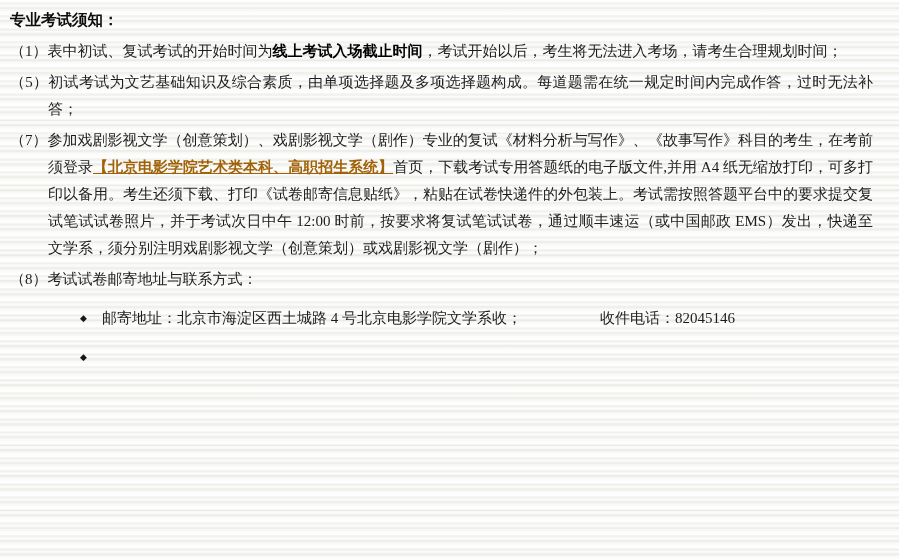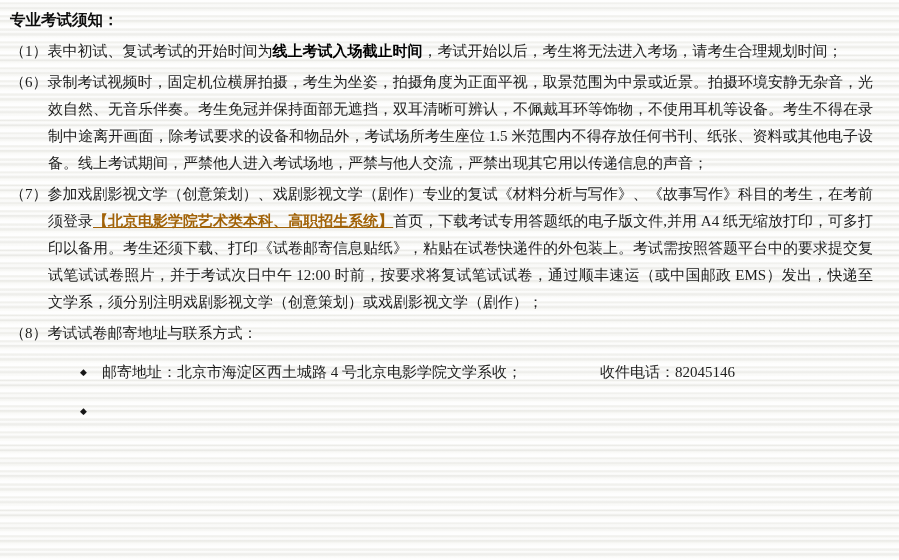--- a/index.html
+++ b/index.html
@@ -71,22 +71,22 @@
 
 <div class="page">
 
   <h1 class="title">专业考试须知：</h1>
 
   <p class="item"><span>（1）</span><span>表中初试、复试考试的开始时间为</span><span class="b">线上考试入场截止时间</span><span>，考试开始以后，考生将无法进入考场，请考生合理规划时间；</span></p>
 
 
 
 
+  <p class="item"><span>（5）</span><span>初试考试为文艺基础知识及综合素质，由单项选择题及多项选择题构成。每道题需在统一规定时间内完成作答，过时无法补答；</span></p>
 
-  <p class="item"><span>（6）</span><span>录制考试视频时，固定机位横屏拍摄，考生为坐姿，拍摄角度为正面平视，取景范围为中景或近景。拍摄环境安静无杂音，光效自然、无音乐伴奏。考生免冠并保持面部无遮挡，双耳清晰可辨认，不佩戴耳环等饰物，不使用耳机等设备。考生不得在录制中途离开画面，除考试要求的设备和物品外，考试场所考生座位 1.5 米范围内不得存放任何书刊、纸张、资料或其他电子设备。线上考试期间，严禁他人进入考试场地，严禁与他人交流，严禁出现其它用以传递信息的声音；</span></p>
 
   <p class="item"><span>（7）</span><span>参加戏剧影视文学（创意策划）、戏剧影视文学（剧作）专业的复试《材料分析与写作》、《故事写作》科目的考生，在考前须登录</span><a class="link">【北京电影学院艺术类本科、高职招生系统】</a><span>首页，下载考试专用答题纸的电子版文件,并用 A4 纸无缩放打印，可多打印以备用。考生还须下载、打印《试卷邮寄信息贴纸》，粘贴在试卷快递件的外包装上。考试需按照答题平台中的要求提交复试笔试试卷照片，并于考试次日中午 12:00 时前，按要求将复试笔试试卷，通过顺丰速运（或中国邮政 EMS）发出，快递至文学系，须分别注明戏剧影视文学（创意策划）或戏剧影视文学（剧作）；</span></p>
 
   <p class="item"><span>（8）</span><span>考试试卷邮寄地址与联系方式：</span></p>
 
   <p class="bullet"><span class="bullet-glyph">◆</span><span>邮寄地址：北京市海淀区西土城路 4 号北京电影学院文学系收；</span><span class="phone">收件电话：82045146</span></p>
 
   <p class="bullet"><span class="bullet-glyph">◆</span></p>
 
 </div>

